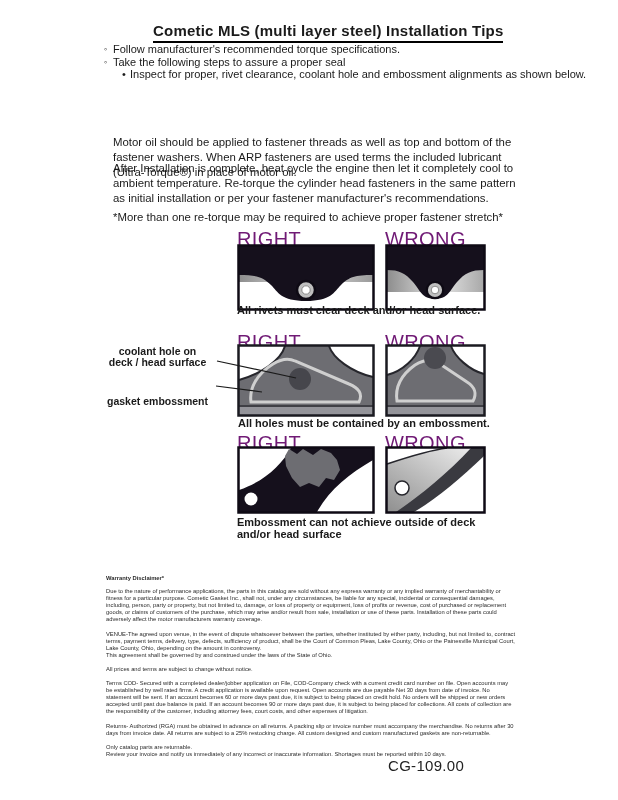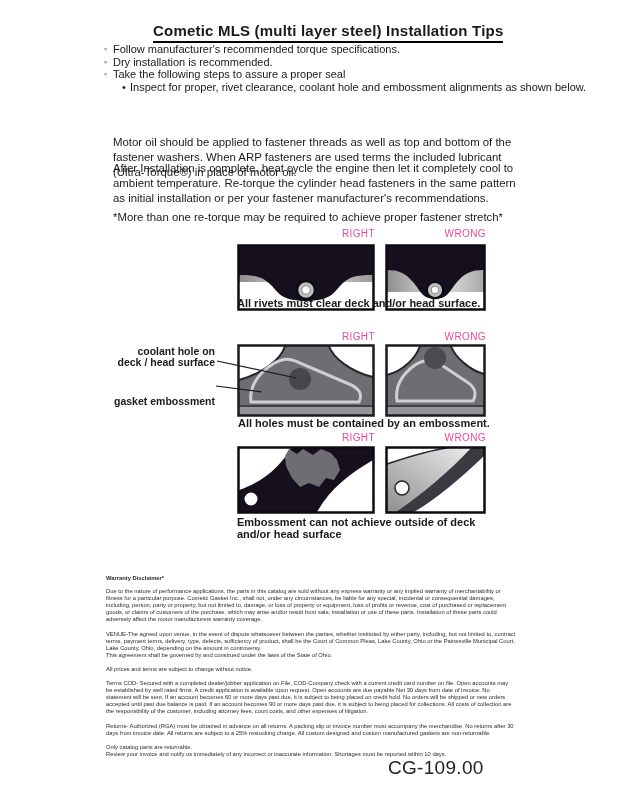--- a/index.html
+++ b/index.html
@@ -11,42 +11,41 @@
   .b{white-space:nowrap;}
   .m1{display:inline-block;width:9px;font-size:9px;vertical-align:1px;}
   .sub{padding-left:18px;}
   .m2{display:inline-block;width:8px;font-size:11px;}
   .diesel-heading{position:absolute;left:113px;top:116px;font-size:13px;font-weight:bold;}
   .para{position:absolute;left:113px;width:408px;font-size:11.4px;line-height:15px;margin:0;}
   .p1{top:135px;}
   .p2{top:161px;}
   .note{top:210px;}
   .diagrams{position:absolute;left:0;top:228px;width:618px;height:314px;}
-  .dg-label{position:absolute;font-size:10px;letter-spacing:0.4px;text-align:right;color:#ec4899;}
+  .dg-label{position:absolute;font-size:20px;letter-spacing:0.4px;text-align:left;color:#701a75;}
   .dg-box{position:absolute;}
   .dg-box svg{display:block;}
   .caption{position:absolute;font-size:11px;font-weight:bold;line-height:11.5px;}
-  .ann{position:absolute;font-size:10.5px;font-weight:bold;text-align:right;line-height:10.5px;}
+  .ann{position:absolute;font-size:10.5px;font-weight:bold;text-align:center;line-height:10.5px;}
   .overlay{position:absolute;left:0;top:0;pointer-events:none;}
   .fineprint{position:absolute;left:106px;top:575px;width:410px;font-size:5.8px;
              line-height:7.1px;color:#2b2b2b;}
   .fp-head{font-weight:bold;margin-bottom:6px;}
   .fp-para{margin-bottom:7px;}
-  .pagenum{position:absolute;left:388px;top:757px;font-size:19px;letter-spacing:0.3px;color:#222;}
+  .pagenum{position:absolute;left:388px;top:757px;font-size:15px;letter-spacing:0.3px;color:#222;}
 </style>
 </head>
 <body>
 
 <div class="page">
 
   <div class="title">Cometic MLS (multi layer steel) Installation Tips</div>
 
   <div class="bullets">
     <div class="b"><span class="m1">◦</span><span>Follow manufacturer's recommended torque specifications.</span></div>
-    <div class="b"><span class="m1">◦</span><span>Dry installation is recommended.</span></div>
     <div class="b"><span class="m1">◦</span><span>Take the following steps to assure a proper seal</span></div>
     <div class="b sub"><span class="m2">•</span><span>Inspect for proper, rivet clearance, coolant hole and embossment alignments as shown below.</span></div>
   </div>
 
   <p class="para p1">Motor oil should be applied to fastener threads as well as top and bottom of the fastener washers. When ARP fasteners are used terms the included lubricant (Ultra-Torque®) in place of motor oil.</p>
   <p class="para p2">After Installation is complete, heat cycle the engine then let it completely cool to ambient temperature. Re-torque the cylinder head fasteners in the same pattern as initial installation or per your fastener manufacturer's recommendations.</p>
   <p class="para note">*More than one re-torque may be required to achieve proper fastener stretch*</p>
 
   <div class="diagrams">
 
@@ -83,21 +82,21 @@
         <rect x="1" y="1" width="99" height="65" fill="#ffffff"></rect>
         <rect x="2" y="26" width="97" height="22" fill="url(#g2)"></rect>
         <rect x="2" y="48" width="97" height="17" fill="#ffffff"></rect>
         <path d="M2,2 H99 V26 C86,26 80,29 72,38 C65,46 63,55 50,55 C37,55 35,46 28,38 C20,29 14,26 2,26 Z" fill="#15101c"></path>
         <circle cx="50" cy="46" r="8.2" fill="#bfbfbf" stroke="#0e0a14" stroke-width="2.2"></circle>
         <circle cx="50" cy="46" r="3.8" fill="#ffffff" stroke="#8a8a8a" stroke-width="1"></circle>
         <rect x="1.5" y="1.5" width="98" height="64" fill="none" stroke="#0e0a14" stroke-width="2.5"></rect>
       </svg>
     </div>
 
-    <div class="caption" style="left:237px;top:70px;">All rivets must clear deck and/or head surface.</div>
+    <div class="caption" style="left:237px;top:77px;">All rivets must clear deck and/or head surface.</div>
 
     <div class="dg-label" style="left:237px;top:103px;width:138px;">RIGHT</div>
     <div class="dg-label" style="left:385px;top:103px;width:101px;">WRONG</div>
 
     <div class="ann" style="left:100px;top:118px;width:115px;">
       <div>coolant hole on</div>
       <div>deck / head surface</div>
     </div>
     <div class="ann" style="left:100px;top:152px;width:115px;margin-top:16px;">gasket embossment</div>
 

